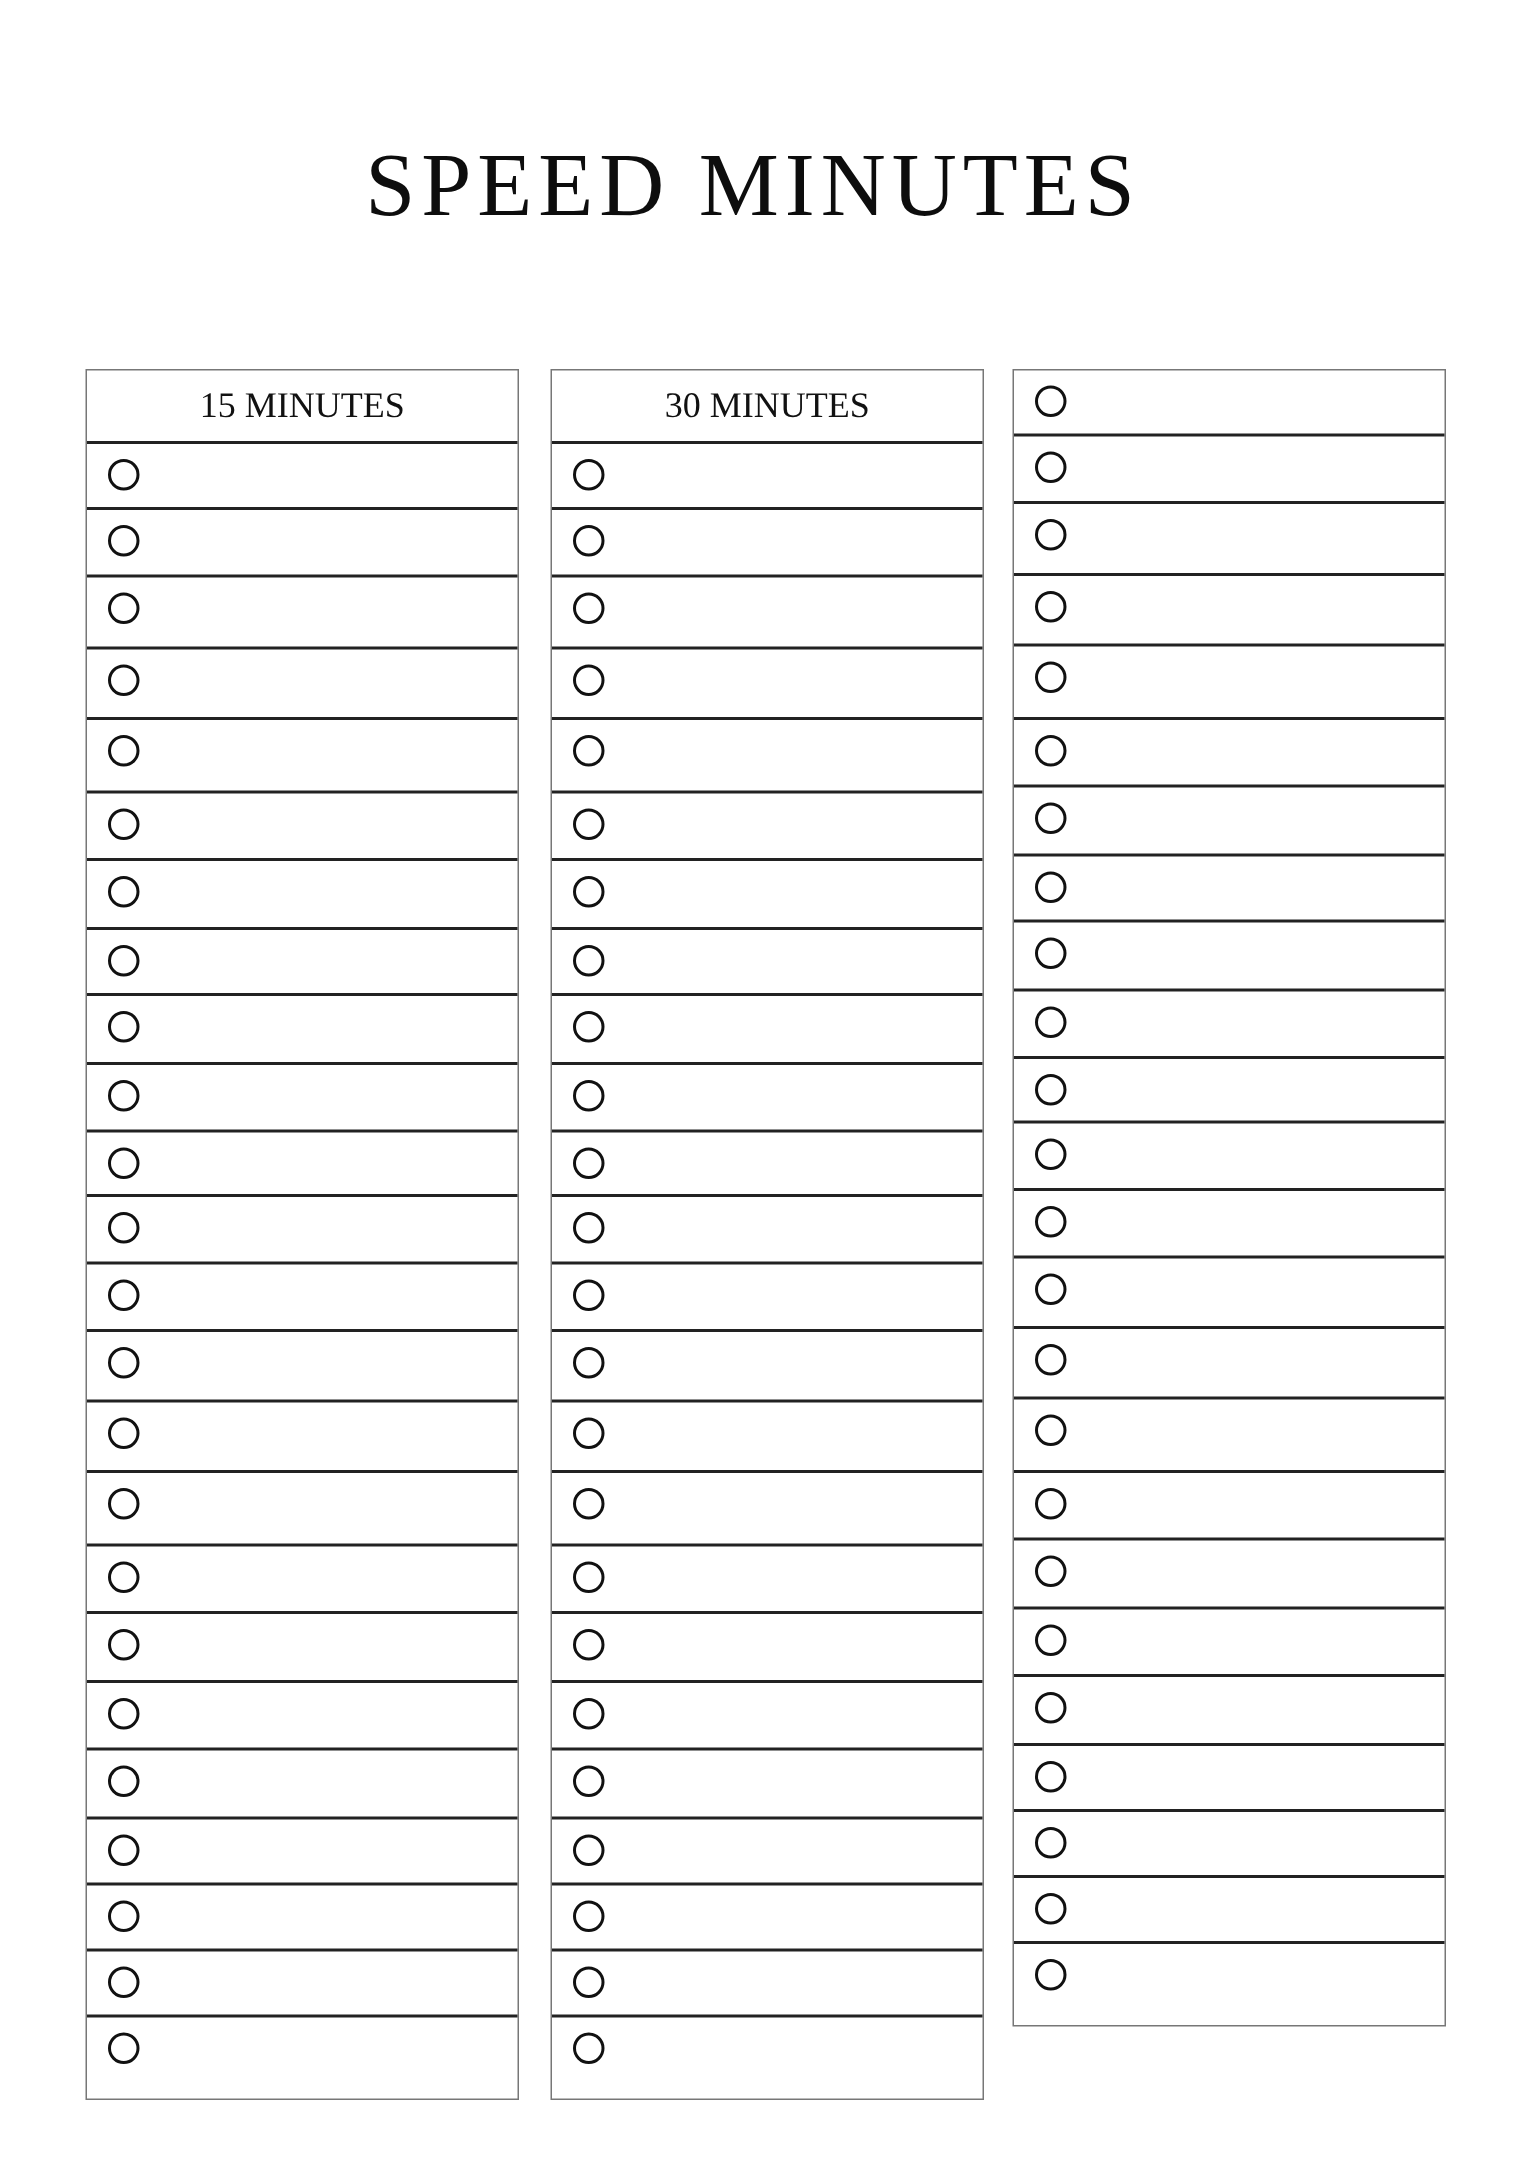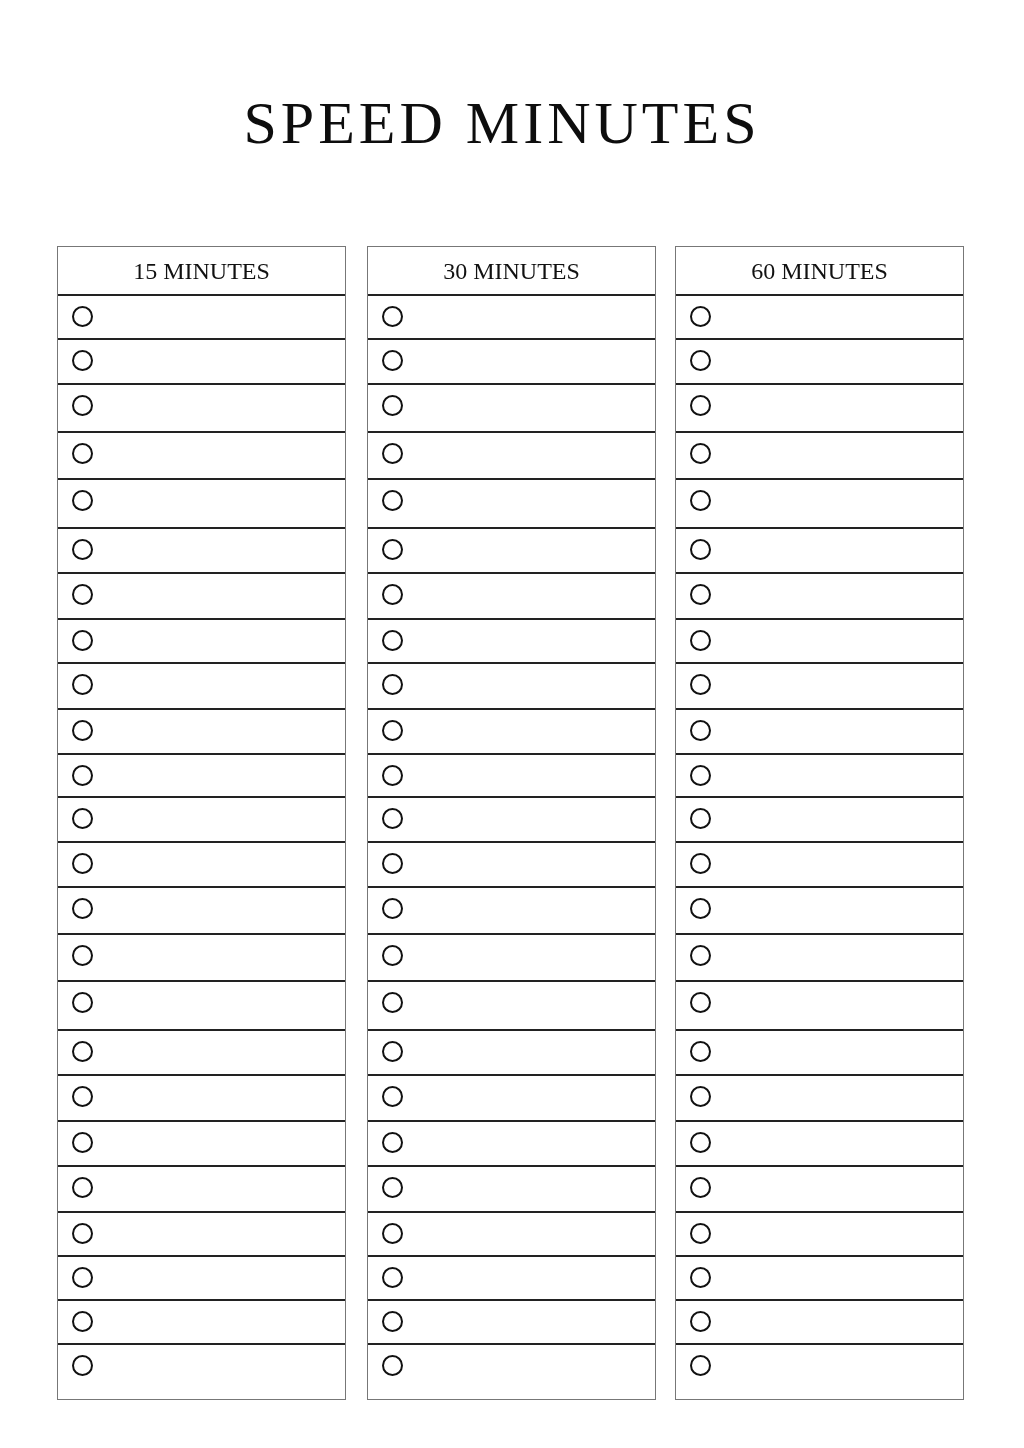--- a/index.html
+++ b/index.html
@@ -161,21 +161,20 @@
         <span class="check"></span>
       </div>
       <div class="row" style="height: 44px;">
         <span class="check"></span>
       </div>
       <div class="row" style="height: 54px;">
         <span class="check"></span>
       </div>
     </div>
     <div class="col" style="left: 675px; width: 289px;">
-      <div class="col-head">60 MINUTES</div>
       <div class="row" style="height: 44px;">
         <span class="check"></span>
       </div>
       <div class="row" style="height: 45px;">
         <span class="check"></span>
       </div>
       <div class="row" style="height: 48px;">
         <span class="check"></span>
       </div>
       <div class="row" style="height: 47px;">

